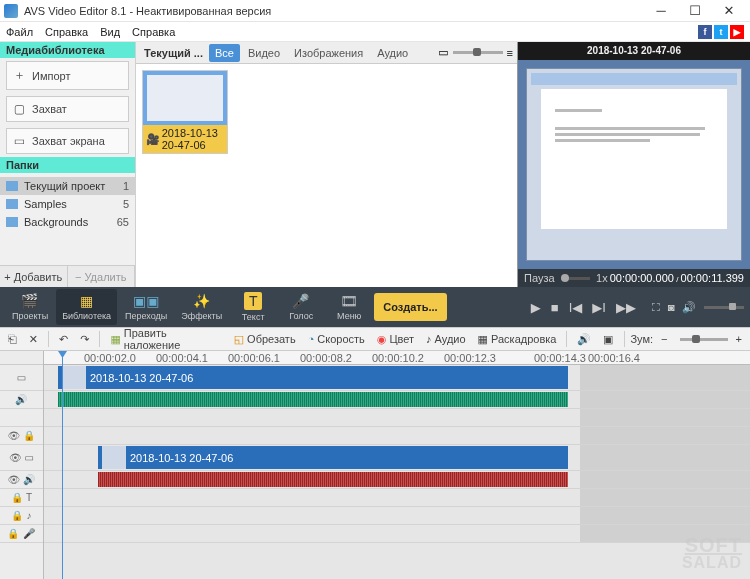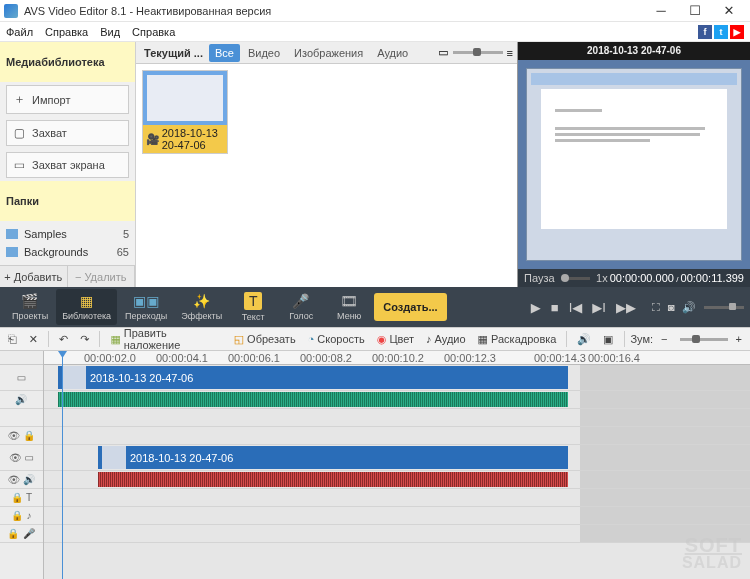--- a/index.html
+++ b/index.html
@@ -16,21 +16,21 @@
 .menubar { height: 20px; display: flex; align-items: center; padding: 0 6px; gap: 12px; color: #222; border-bottom: 1px solid #e5e5e5; }
 .menubar .social { display: flex; gap: 2px; margin-left: auto; }
 .menubar .social span { width: 14px; height: 14px; display: inline-flex; align-items: center; justify-content: center; color: #fff; font-weight: bold; font-size: 9px; }
 .fb { background: #3b5998; } .tw { background: #1da1f2; } .yt { background: #ff0000; }
 
 
 .content { display: flex; height: 245px; }
 
 
 .sidebar { width: 136px; background: #f0f0f0; border-right: 1px solid #d0d0d0; display: flex; flex-direction: column; }
-.sidebar-head { background: #fef9c3; padding: 14px 6px; font-weight: bold; color: #333; }
+.sidebar-head { background: #5eead4; padding: 2px 6px; font-weight: bold; color: #333; }
 .sidebar-btn { display: flex; align-items: center; gap: 6px; margin: 3px 6px; padding: 5px 6px; background: #fafafa; border: 1px solid #ccc; color: #444; }
 .sidebar-btn .ic { width: 13px; text-align: center; color: #555; font-size: 12px; }
 .folders { margin-top: 4px; }
 .folder-row { display: flex; align-items: center; padding: 3px 6px; gap: 6px; color: #333; }
 .folder-row.sel { background: #d0d0d0; }
 .folder-row .count { margin-left: auto; color: #555; }
 .folder-ic { width: 12px; height: 10px; background: #6fa8dc; }
 .footer-btns { margin-top: auto; display: flex; height: 22px; border-top: 1px solid #ccc; }
 .footer-btns .fb1 { flex: 1; display: flex; align-items: center; justify-content: center; gap: 3px; background: #eaeaea; font-size: 10px; color: #444; border-right: 1px solid #ccc; }
 .footer-btns .fb2 { color: #999; }
@@ -138,20 +138,25 @@
     <div class="sidebar-btn">
         <span class="ic">▢</span>
         <span>Захват</span>
       </div>
     <div class="sidebar-btn">
         <span class="ic">▭</span>
         <span>Захват экрана</span>
       </div>
     <div class="sidebar-head">Папки</div>
     <div class="folders">
+      <div class="folder-row sel">
+          <span class="folder-ic"></span>
+          <span>Текущий проект</span>
+          <span class="count">1</span>
+        </div>
       <div class="folder-row">
           <span class="folder-ic"></span>
           <span>Samples</span>
           <span class="count">5</span>
         </div>
       <div class="folder-row">
           <span class="folder-ic"></span>
           <span>Backgrounds</span>
           <span class="count">65</span>
         </div>

